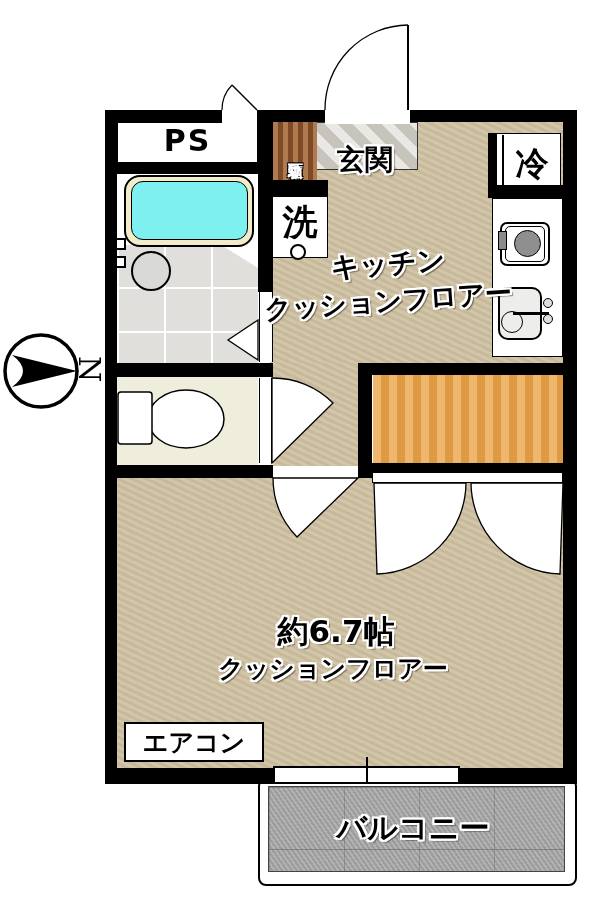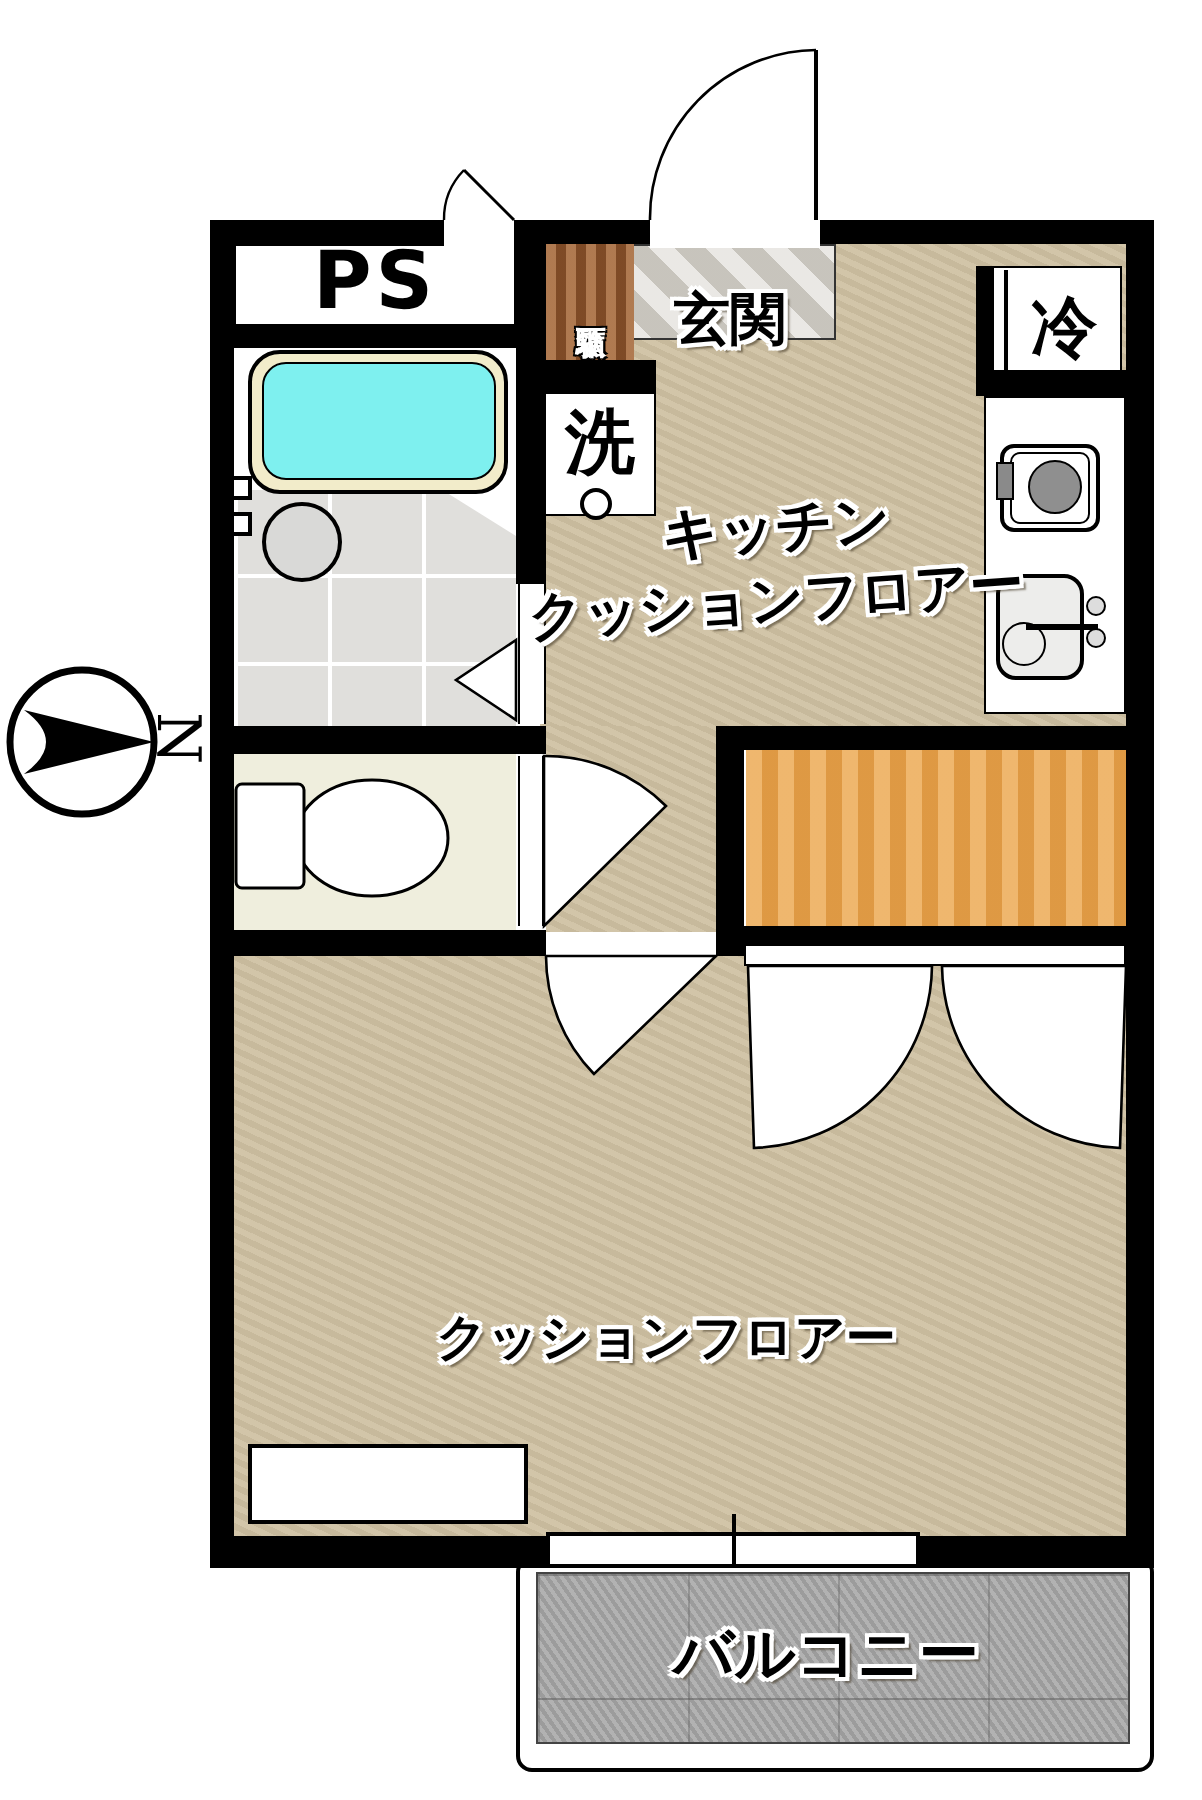--- a/index.html
+++ b/index.html
@@ -155,23 +155,25 @@
 
     <path d="M496,140 A60,60 0 0 0 489,165" fill="none" stroke="#000" stroke-width="1"></path>
 
     <g>
       <circle cx="41" cy="371" r="36" fill="#fff" stroke="#000" stroke-width="3.5"></circle>
       <path d="M77,371 L12,355 Q34,371 12,387 Z" fill="#000"></path>
       <text id="north-text" transform="translate(79,356) rotate(90)" font-size="30" font-family="DejaVu Serif, Liberation Serif, serif" fill="#000">N</text>
     </g>
   </svg>
 
-  <div class="label" style="left:117px;top:120px;width:141px;height:42px;font-size:40px;letter-spacing:2px;">PS</div>
+  <div class="label" style="left:117px;top:120px;width:141px;height:42px;font-size:30px;letter-spacing:2px;">PS</div>
   <div class="label olabel" style="left:312px;top:122px;width:106px;height:46px;font-size:28px;margin-top:15px;">玄関</div>
   <div class="abs" id="shoe-label">下駄箱</div>
   <div class="label" style="left:272px;top:198px;width:56px;height:48px;font-size:35px;">洗</div>
   <div class="label" style="left:504px;top:136px;width:56px;height:54px;font-size:33px;">冷</div>
   <div class="label olabel" style="left:288px;top:248px;width:200px;height:32px;font-size:28px;transform:rotate(-4deg);">キッチン</div>
   <div class="label olabel" style="left:278px;top:284px;width:220px;height:32px;font-size:27px;transform:rotate(-4deg);">クッションフロアー</div>
+  <div class="label olabel" style="left:236px;top:613px;width:200px;height:36px;font-size:31px;">約6.7帖</div>
   <div class="label olabel" style="left:233px;top:653px;width:200px;height:30px;font-size:25px;">クッションフロアー</div>
+  <div class="label" style="left:124px;top:722px;width:140px;height:40px;font-size:25px;">エアコン</div>
   <div class="label olabel" style="left:268px;top:810px;width:290px;height:36px;font-size:30px;">バルコニー</div>
 
 </div>
 
 </body></html>

